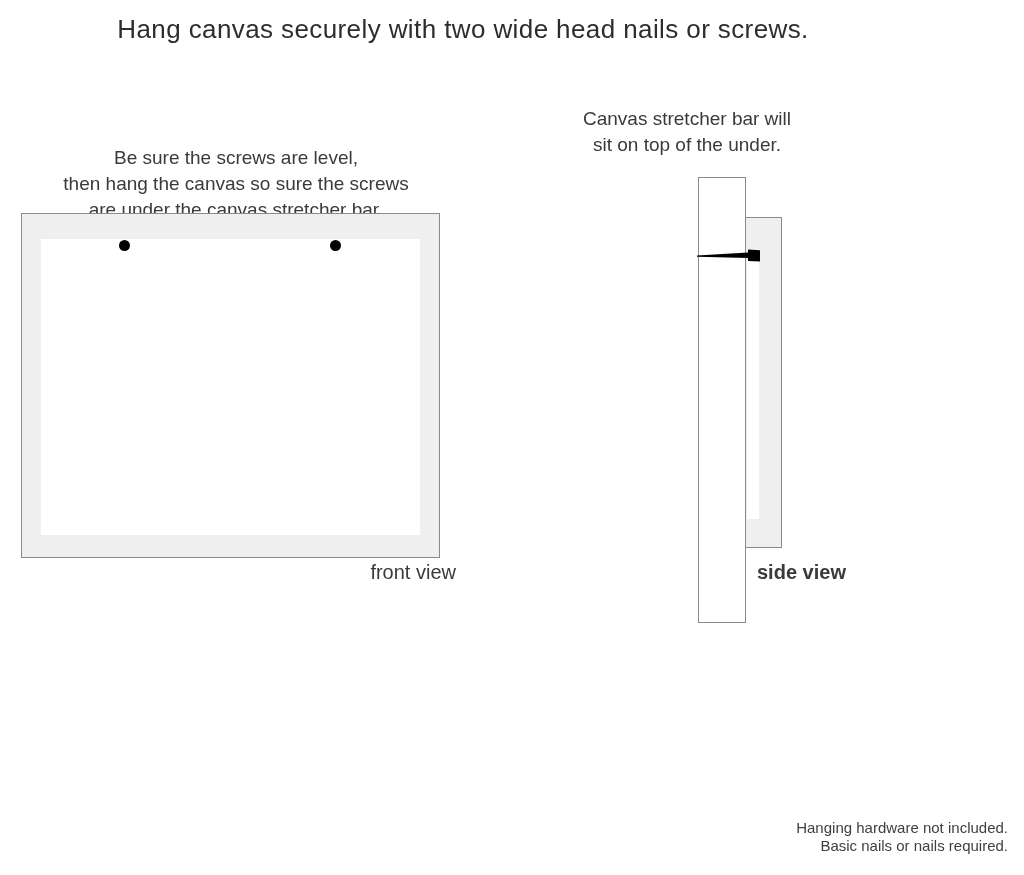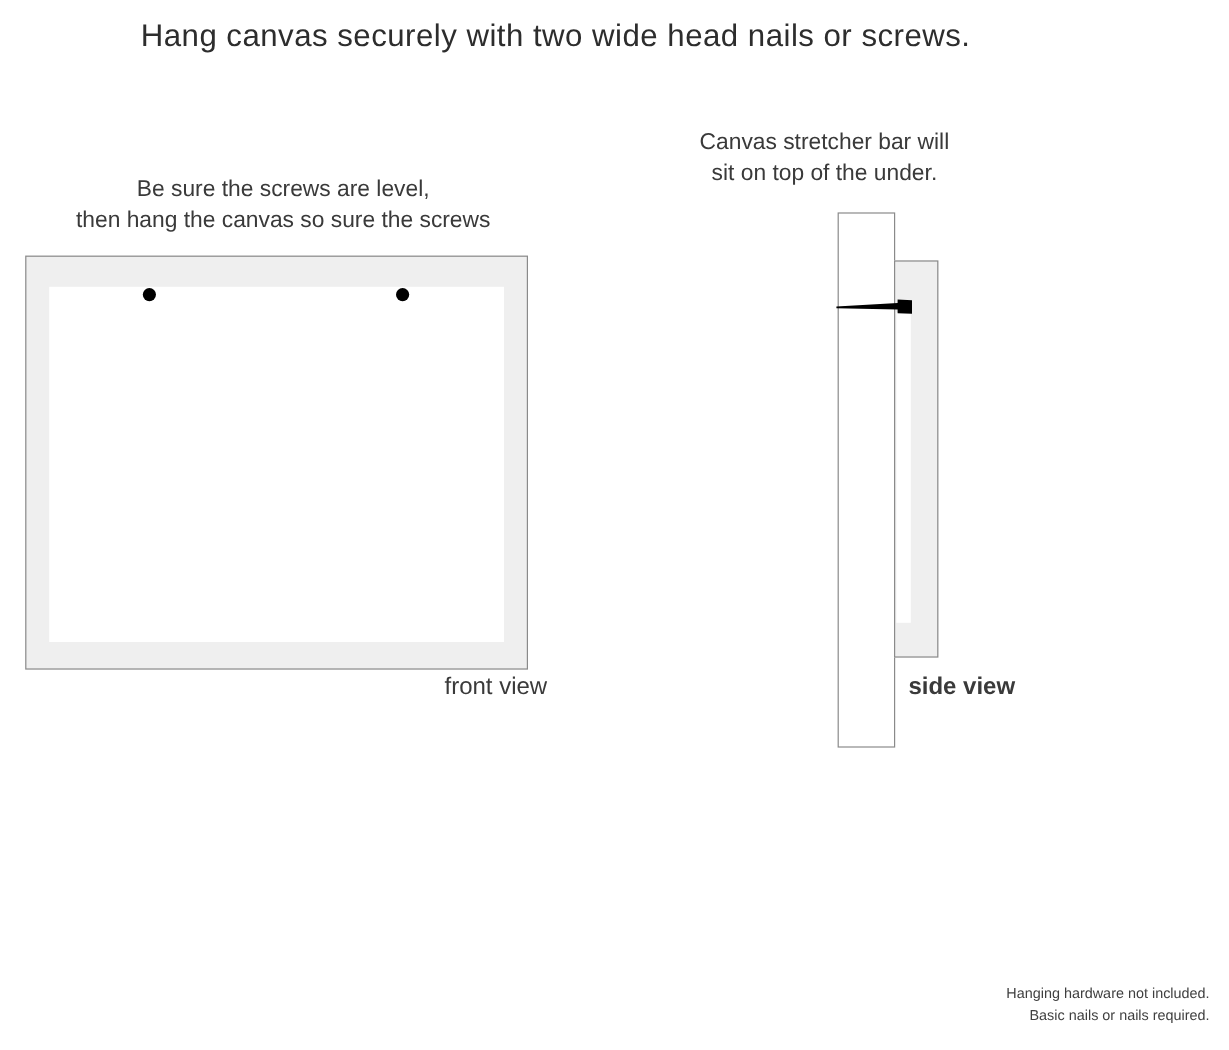--- a/index.html
+++ b/index.html
@@ -131,35 +131,36 @@
     white-space: nowrap;
     font-weight: bold;
   }
   
   .footnote {
     position: absolute;
     left: 708px;
     top: 819px;
     width: 300px;
     text-align: right;
-    font-size: 12px;
+    font-size: 15px;
     line-height: 18px;
     color: #3f3f3f;
   }
 </style>
 </head>
 <body>
 
 <div class="page">
 
   <h1 class="title">Hang canvas securely with two wide head nails or screws.</h1>
 
   <div class="instr instr-left">
     <div>Be sure the screws are level,</div>
     <div>then hang the canvas so sure the screws</div>
+    <div>are under the canvas stretcher bar.</div>
   </div>
 
   <div class="instr instr-right">
     <div>Canvas stretcher bar will</div>
     <div>sit on top of the under.</div>
   </div>
 
   <div class="front-frame">
     <div class="front-canvas"></div>
     <span class="screw screw-left"></span>

